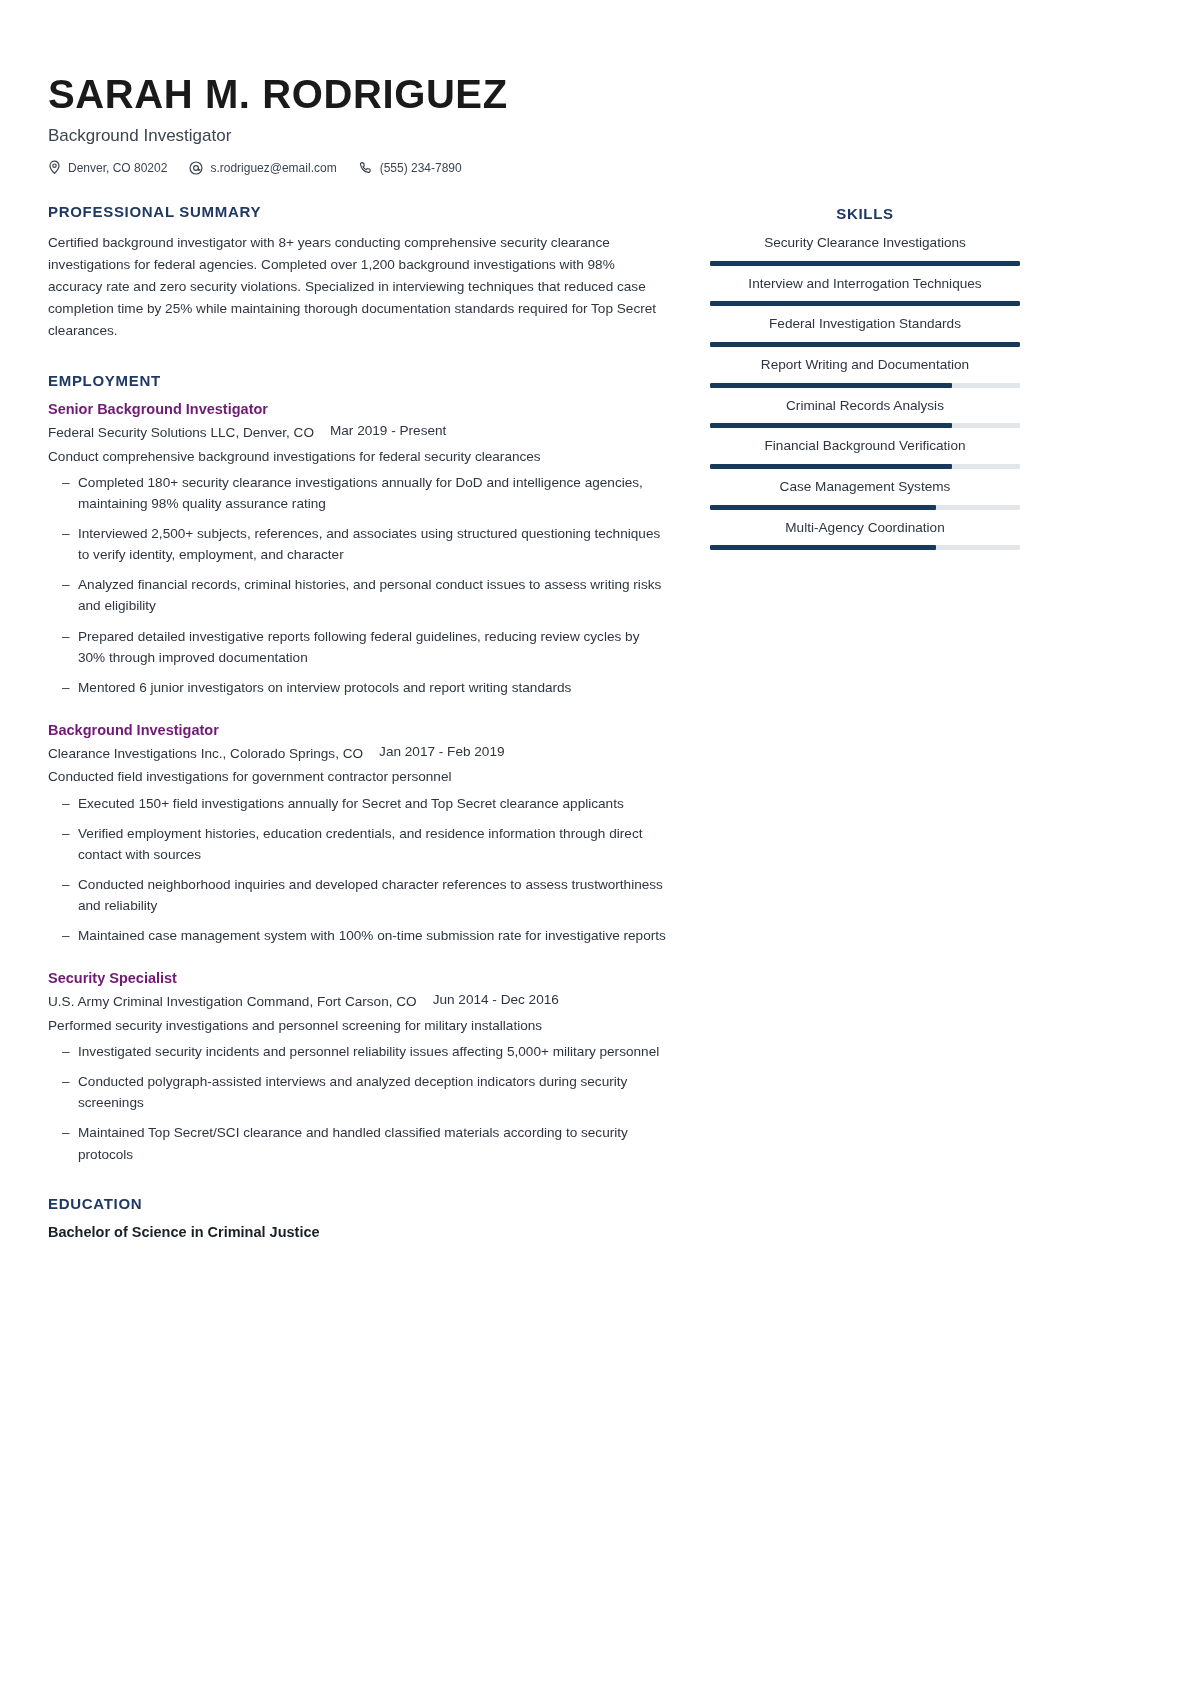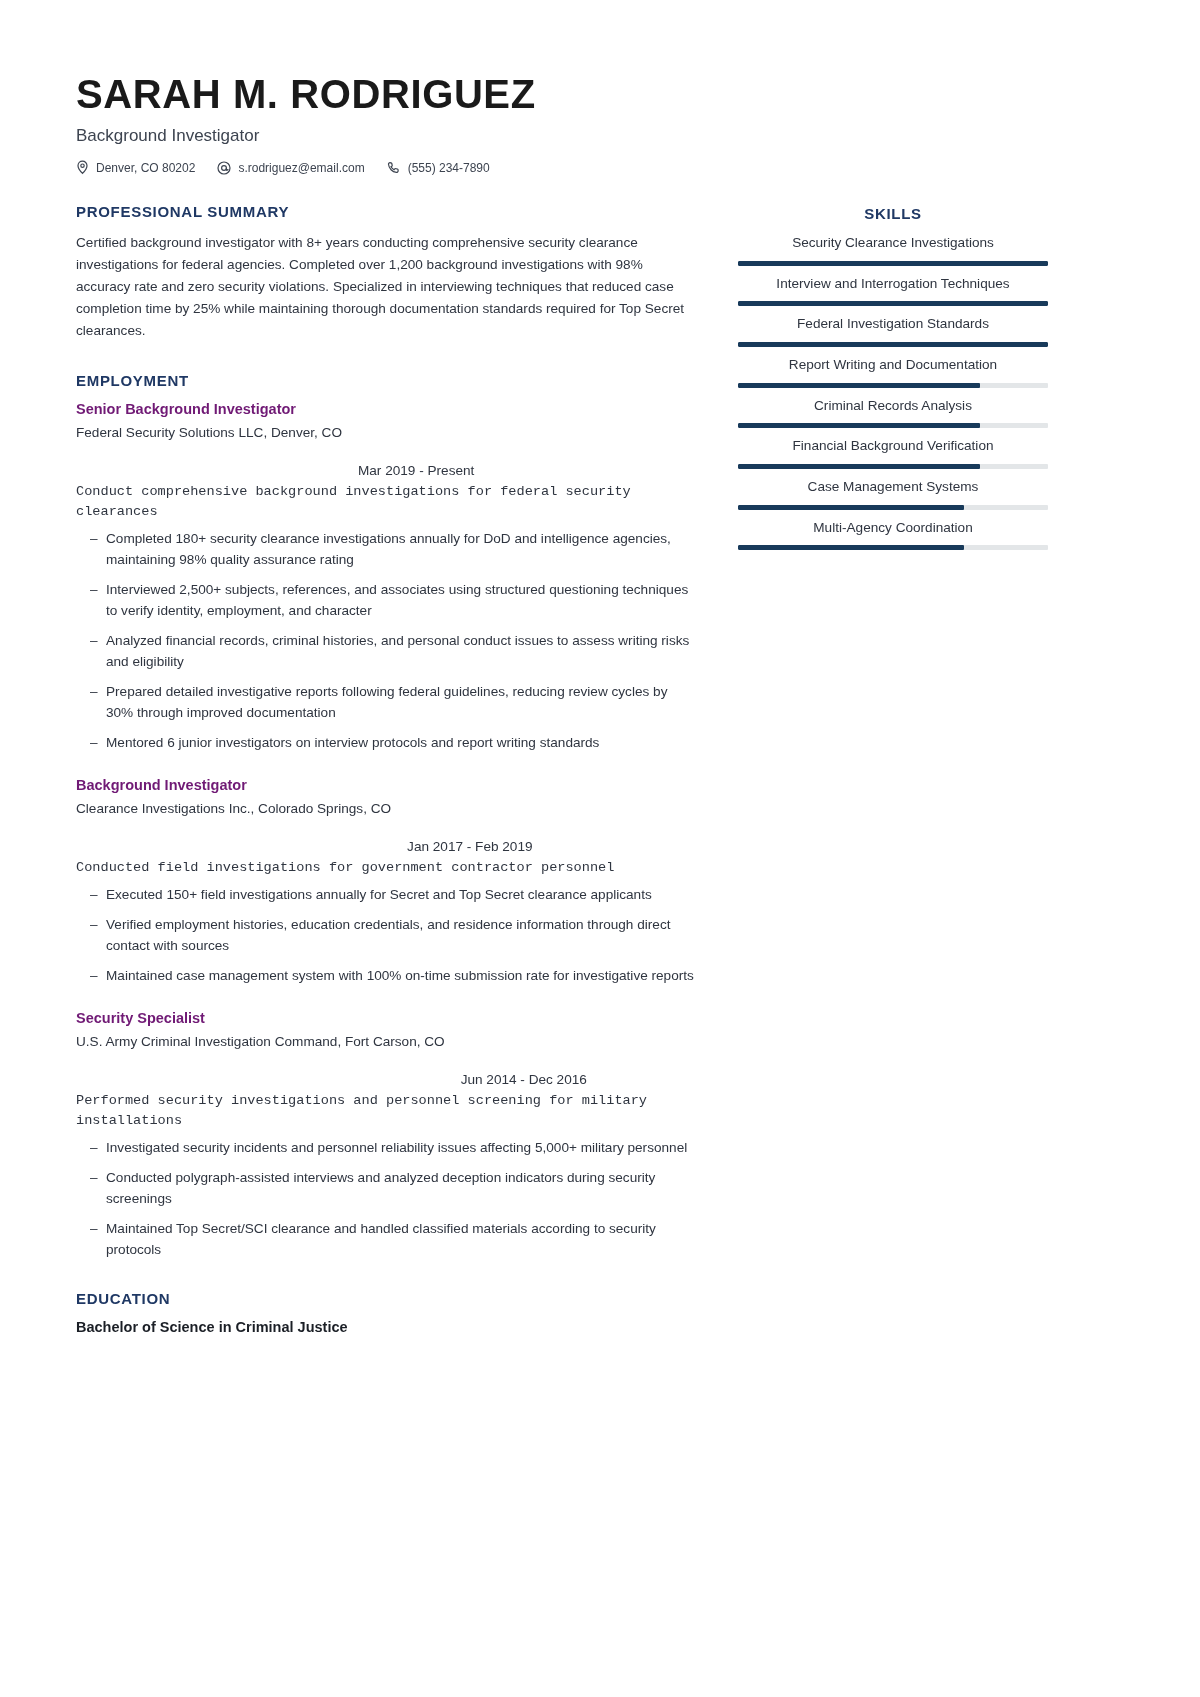--- a/index.html
+++ b/index.html
@@ -9,21 +9,21 @@
     min-height: 1697px;
     background: #ffffff;
     font-family: "Liberation Sans", sans-serif;
     color: #2a2a2a;
     -webkit-font-smoothing: antialiased;
   }
   .page {
     position: relative;
     width: 1068px;
     min-height: 1697px;
-    padding: 72px 86px 40px 76px;
+    padding: 72px 86px 40px 48px;
   }
 
   
   .header { margin-bottom: 28px; }
   .name {
     font-size: 40px;
     font-weight: bold;
     letter-spacing: 0.6px;
     color: #1a1a1a;
     margin: 0 0 10px 0;
@@ -84,27 +84,26 @@
   .job-meta {
     display: flex;
     justify-content: flex-start;
     align-items: flex-start;
     gap: 16px;
     font-size: 13.6px;
     color: #2f3540;
     margin-bottom: 4px;
   }
   .job-company { max-width: 400px; line-height: 1.45; }
-  .job-dates { white-space: nowrap; text-align: right; padding-top: 0; margin-top: 40px; }
+  .job-dates { white-space: nowrap; text-align: right; padding-top: 0; }
   .job-desc {
     font-size: 13.6px;
     color: #2f3540;
     margin: 0 0 5px 0;
     line-height: 1.5;
-    font-family: Liberation Mono, monospace;
   }
   .bullets { list-style: none; margin: 0; padding: 0; }
   .bullets li {
     position: relative;
     padding-left: 30px;
     font-size: 13.6px;
     line-height: 1.55;
     color: #2f3540;
     margin-bottom: 9px;
   }
@@ -224,20 +223,21 @@
         <div class="job">
           <div class="job-title">Background Investigator</div>
           <div class="job-meta">
             <span class="job-company">Clearance Investigations Inc., Colorado Springs, CO</span>
             <span class="job-dates">Jan 2017 - Feb 2019</span>
           </div>
           <p class="job-desc">Conducted field investigations for government contractor personnel</p>
           <ul class="bullets">
             <li>Executed 150+ field investigations annually for Secret and Top Secret clearance applicants</li>
             <li>Verified employment histories, education credentials, and residence information through direct contact with sources</li>
+            <li>Conducted neighborhood inquiries and developed character references to assess trustworthiness and reliability</li>
             <li>Maintained case management system with 100% on-time submission rate for investigative reports</li>
           </ul>
         </div>
 
         <div class="job">
           <div class="job-title">Security Specialist</div>
           <div class="job-meta">
             <span class="job-company">U.S. Army Criminal Investigation Command, Fort Carson, CO</span>
             <span class="job-dates">Jun 2014 - Dec 2016</span>
           </div>

